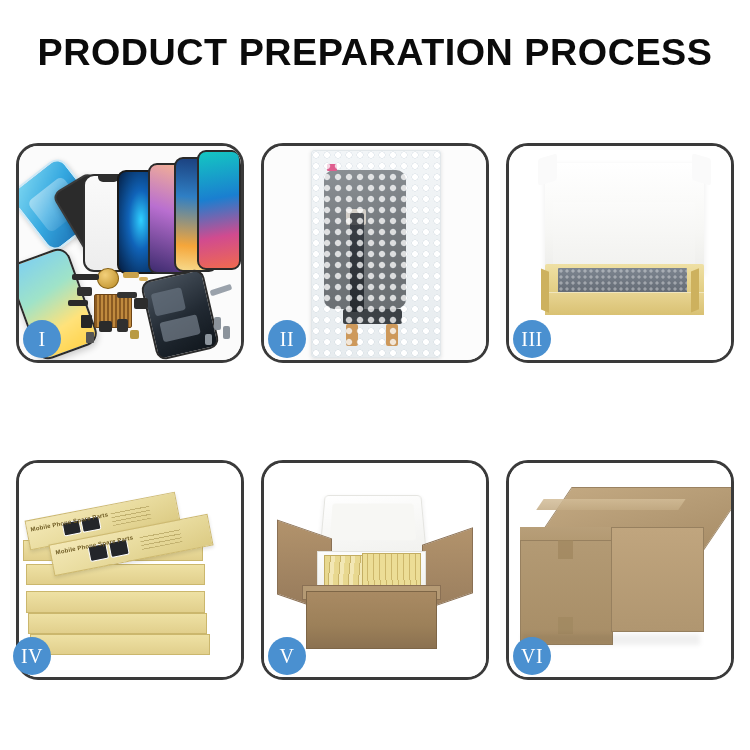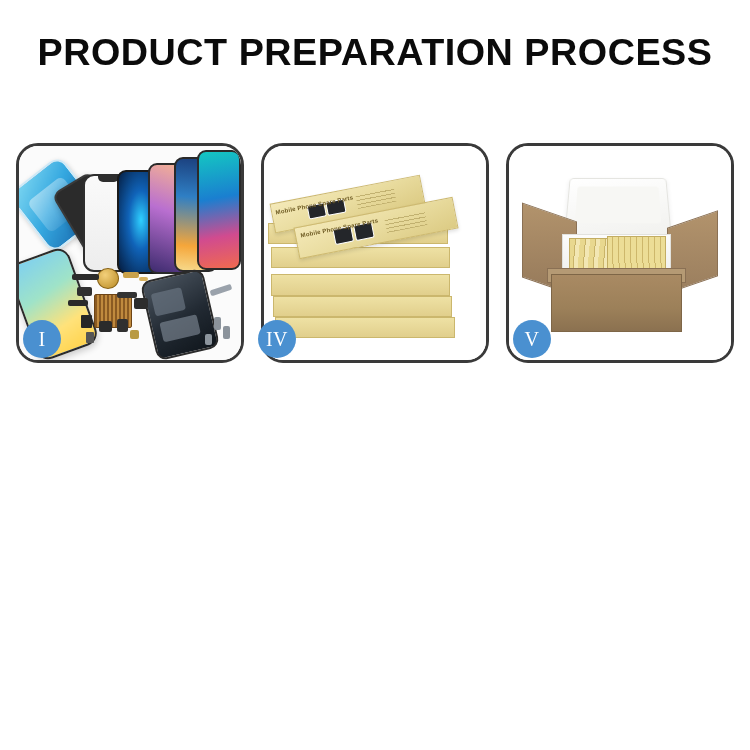--- a/index.html
+++ b/index.html
@@ -387,21 +387,52 @@
         <div class="prt l"></div>
         <div class="prt m"></div>
         <div class="prt n"></div>
         <div class="prt o"></div>
         <div class="prt p"></div>
       </div>
     </div>
     <div class="badge">I</div>
   </div>
 
-
+  <div class="panel">
+    <div class="panel-inner p2bg">
+      <div class="scene">
+        <div class="bubblebag">
+          <div class="lcd"></div>
+          <div class="flexpad"></div>
+          <div class="flex"></div>
+          <div class="conn1"></div>
+          <div class="conn2"></div>
+          <div class="conn3"></div>
+          <div class="pinklabel"></div>
+          <div class="bubbleoverlay"></div>
+        </div>
+      </div>
+    </div>
+    <div class="badge">II</div>
+  </div>
+
+  <div class="panel">
+    <div class="panel-inner p3bg">
+      <div class="scene">
+        <div class="foamlid"></div>
+        <div class="foaminner"></div>
+        <div class="ylwbox"></div>
+        <div class="graypad"></div>
+        <div class="ylwfront"></div>
+        <div class="ylwleft"></div>
+        <div class="ylwright"></div>
+      </div>
+    </div>
+    <div class="badge">III</div>
+  </div>
 
   <div class="panel">
     <div class="panel-inner p4bg">
       <div class="scene stackwrap">
         <div class="layer" style="left:3%; top:60%; width:80%; height:9%;"></div>
         <div class="layer" style="left:4%; top:70%; width:80%; height:9%;"></div>
         <div class="layer" style="left:5%; top:80%; width:80%; height:9%;"></div>
         <div class="layer" style="left:3%; top:47%; width:80%; height:9%;"></div>
         <div class="layer" style="left:2%; top:36%; width:80%; height:9%;"></div>
 
@@ -432,14 +463,29 @@
         <div class="foamBox"></div>
         <div class="bundle"></div>
         <div class="bundle2"></div>
         <div class="cartonRim"></div>
         <div class="cartonBody"></div>
       </div>
     </div>
     <div class="badge">V</div>
   </div>
 
+  <div class="panel">
+    <div class="panel-inner p6bg">
+      <div class="scene">
+        <div class="cTop"></div>
+        <div class="tapeTop"></div>
+        <div class="cSkewFix"></div>
+        <div class="cFrontL"></div>
+        <div class="cFrontR"></div>
+        <div class="tapeSeam"></div>
+        <div class="tapeSeam2"></div>
+        <div class="cShadow"></div>
+      </div>
+    </div>
+    <div class="badge">VI</div>
+  </div>
 
 </div>
 
 </body></html>

